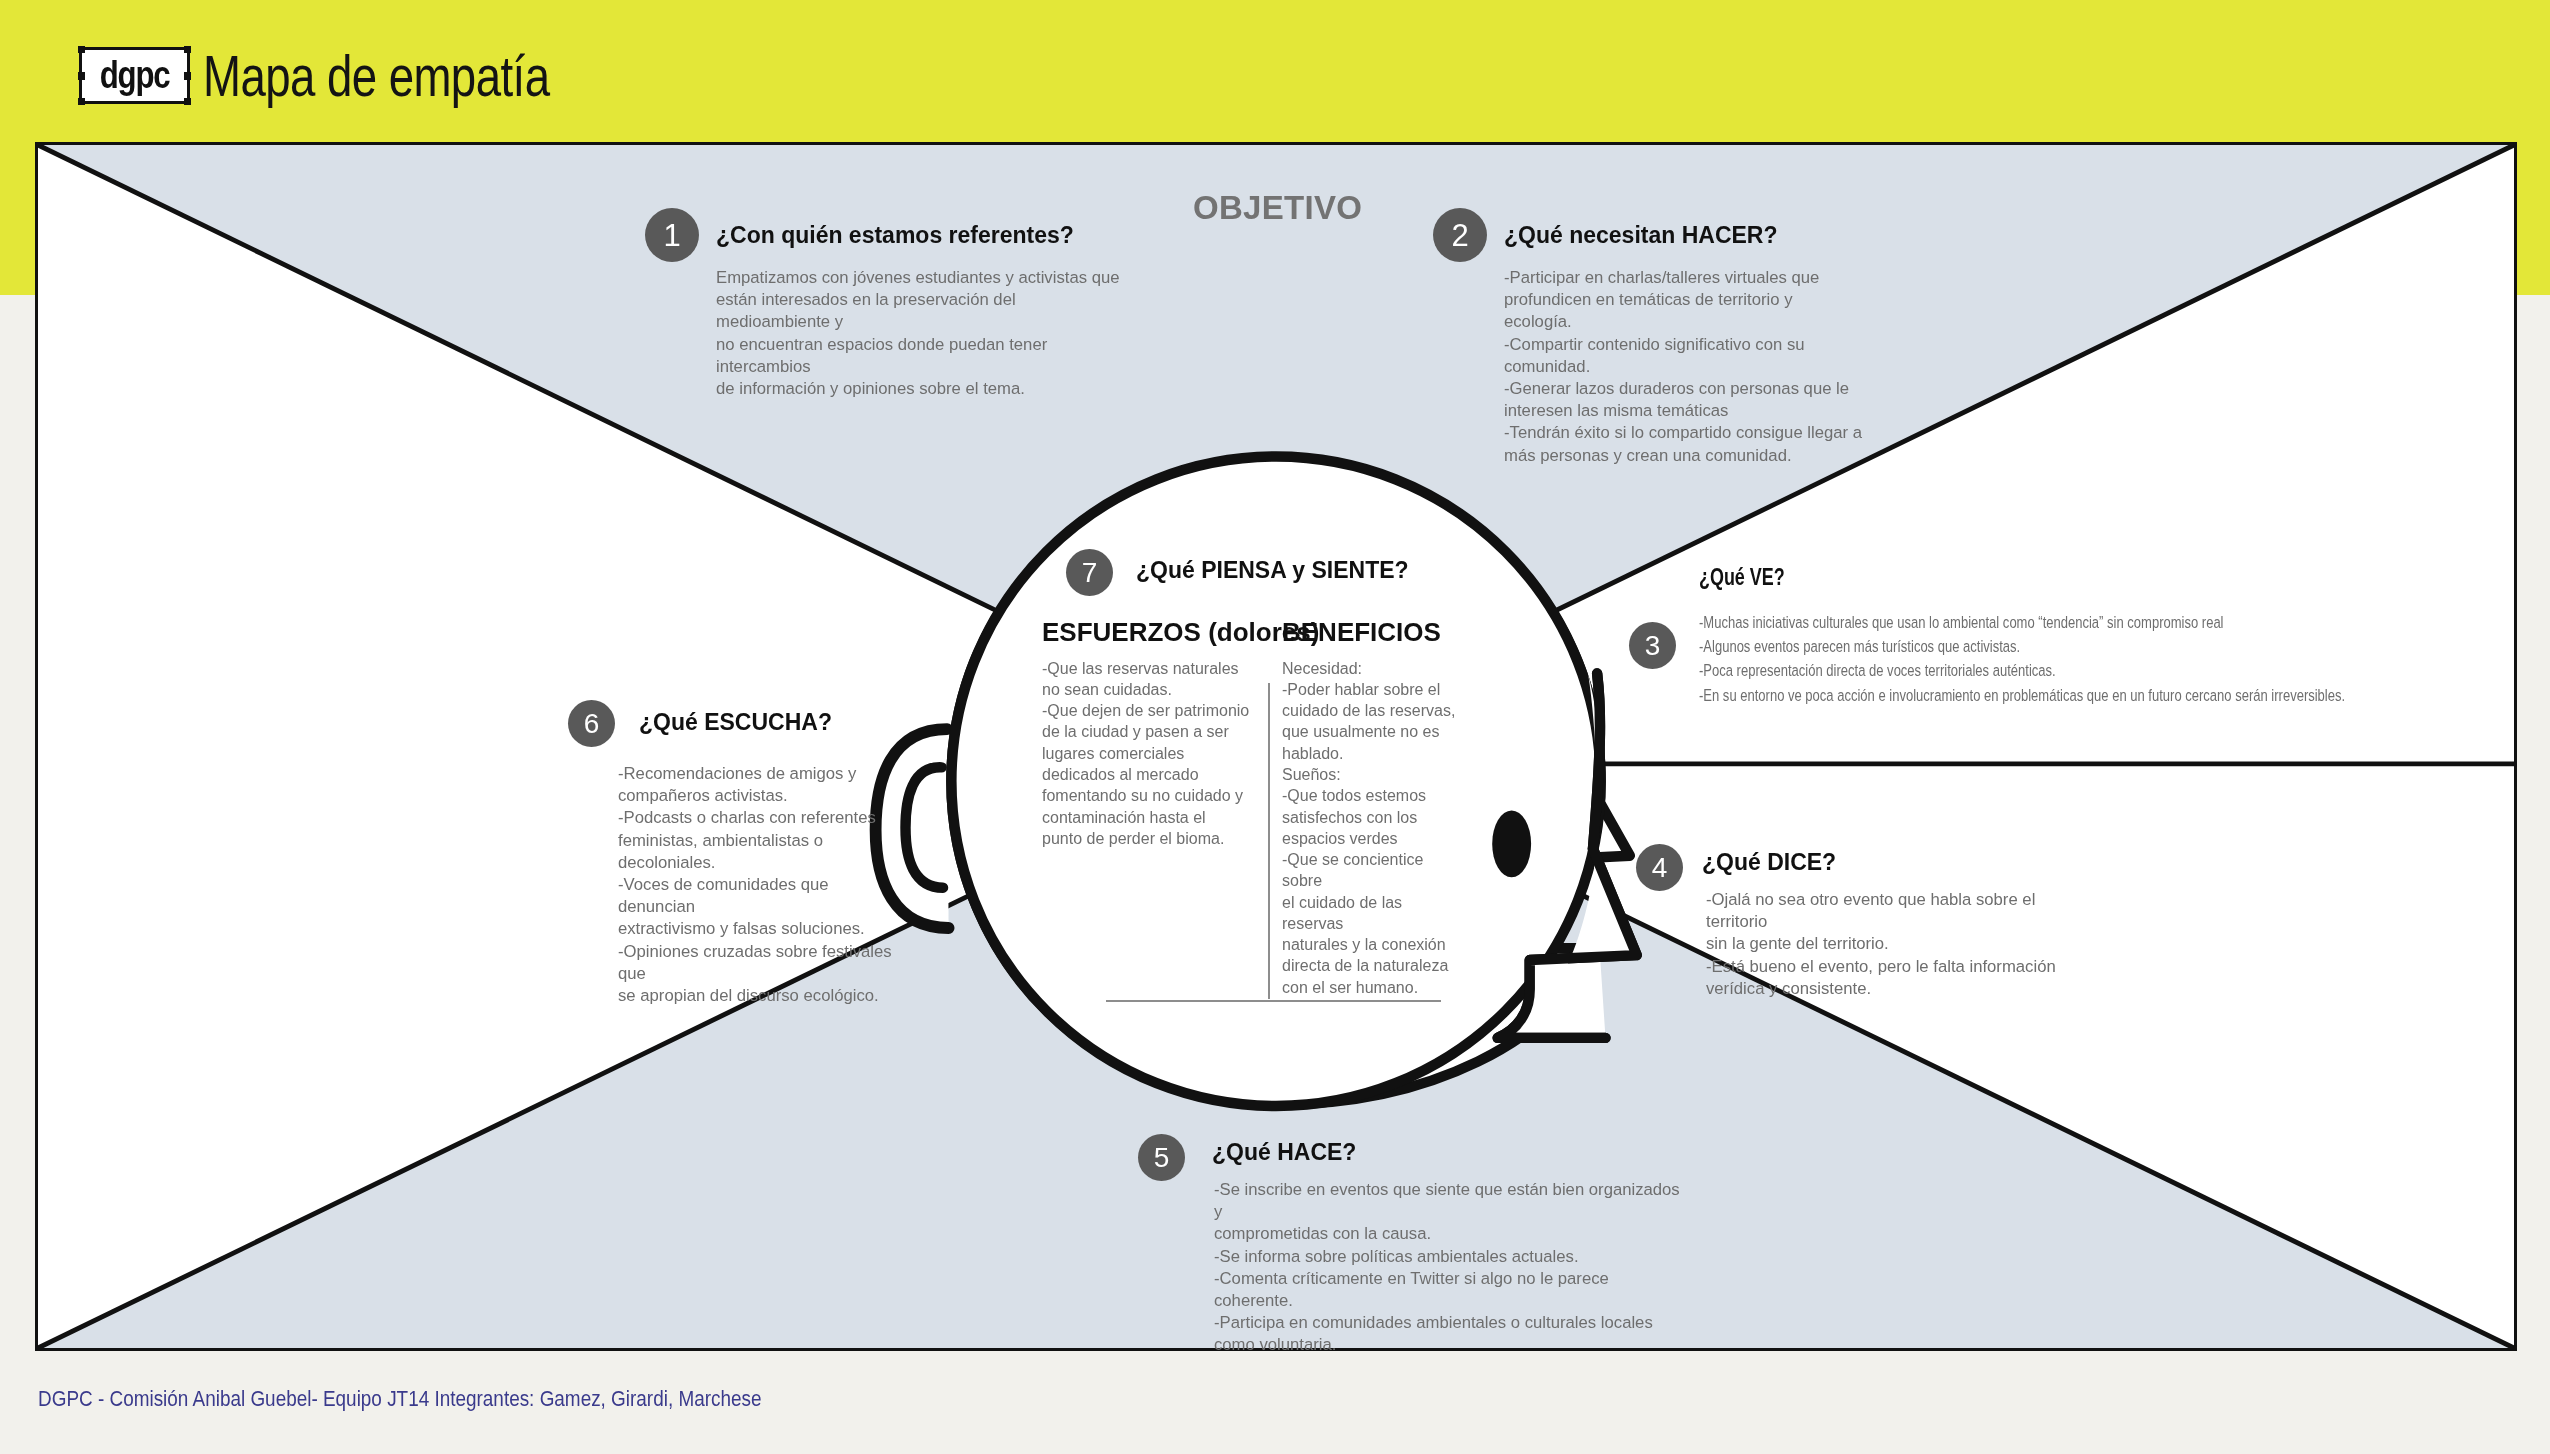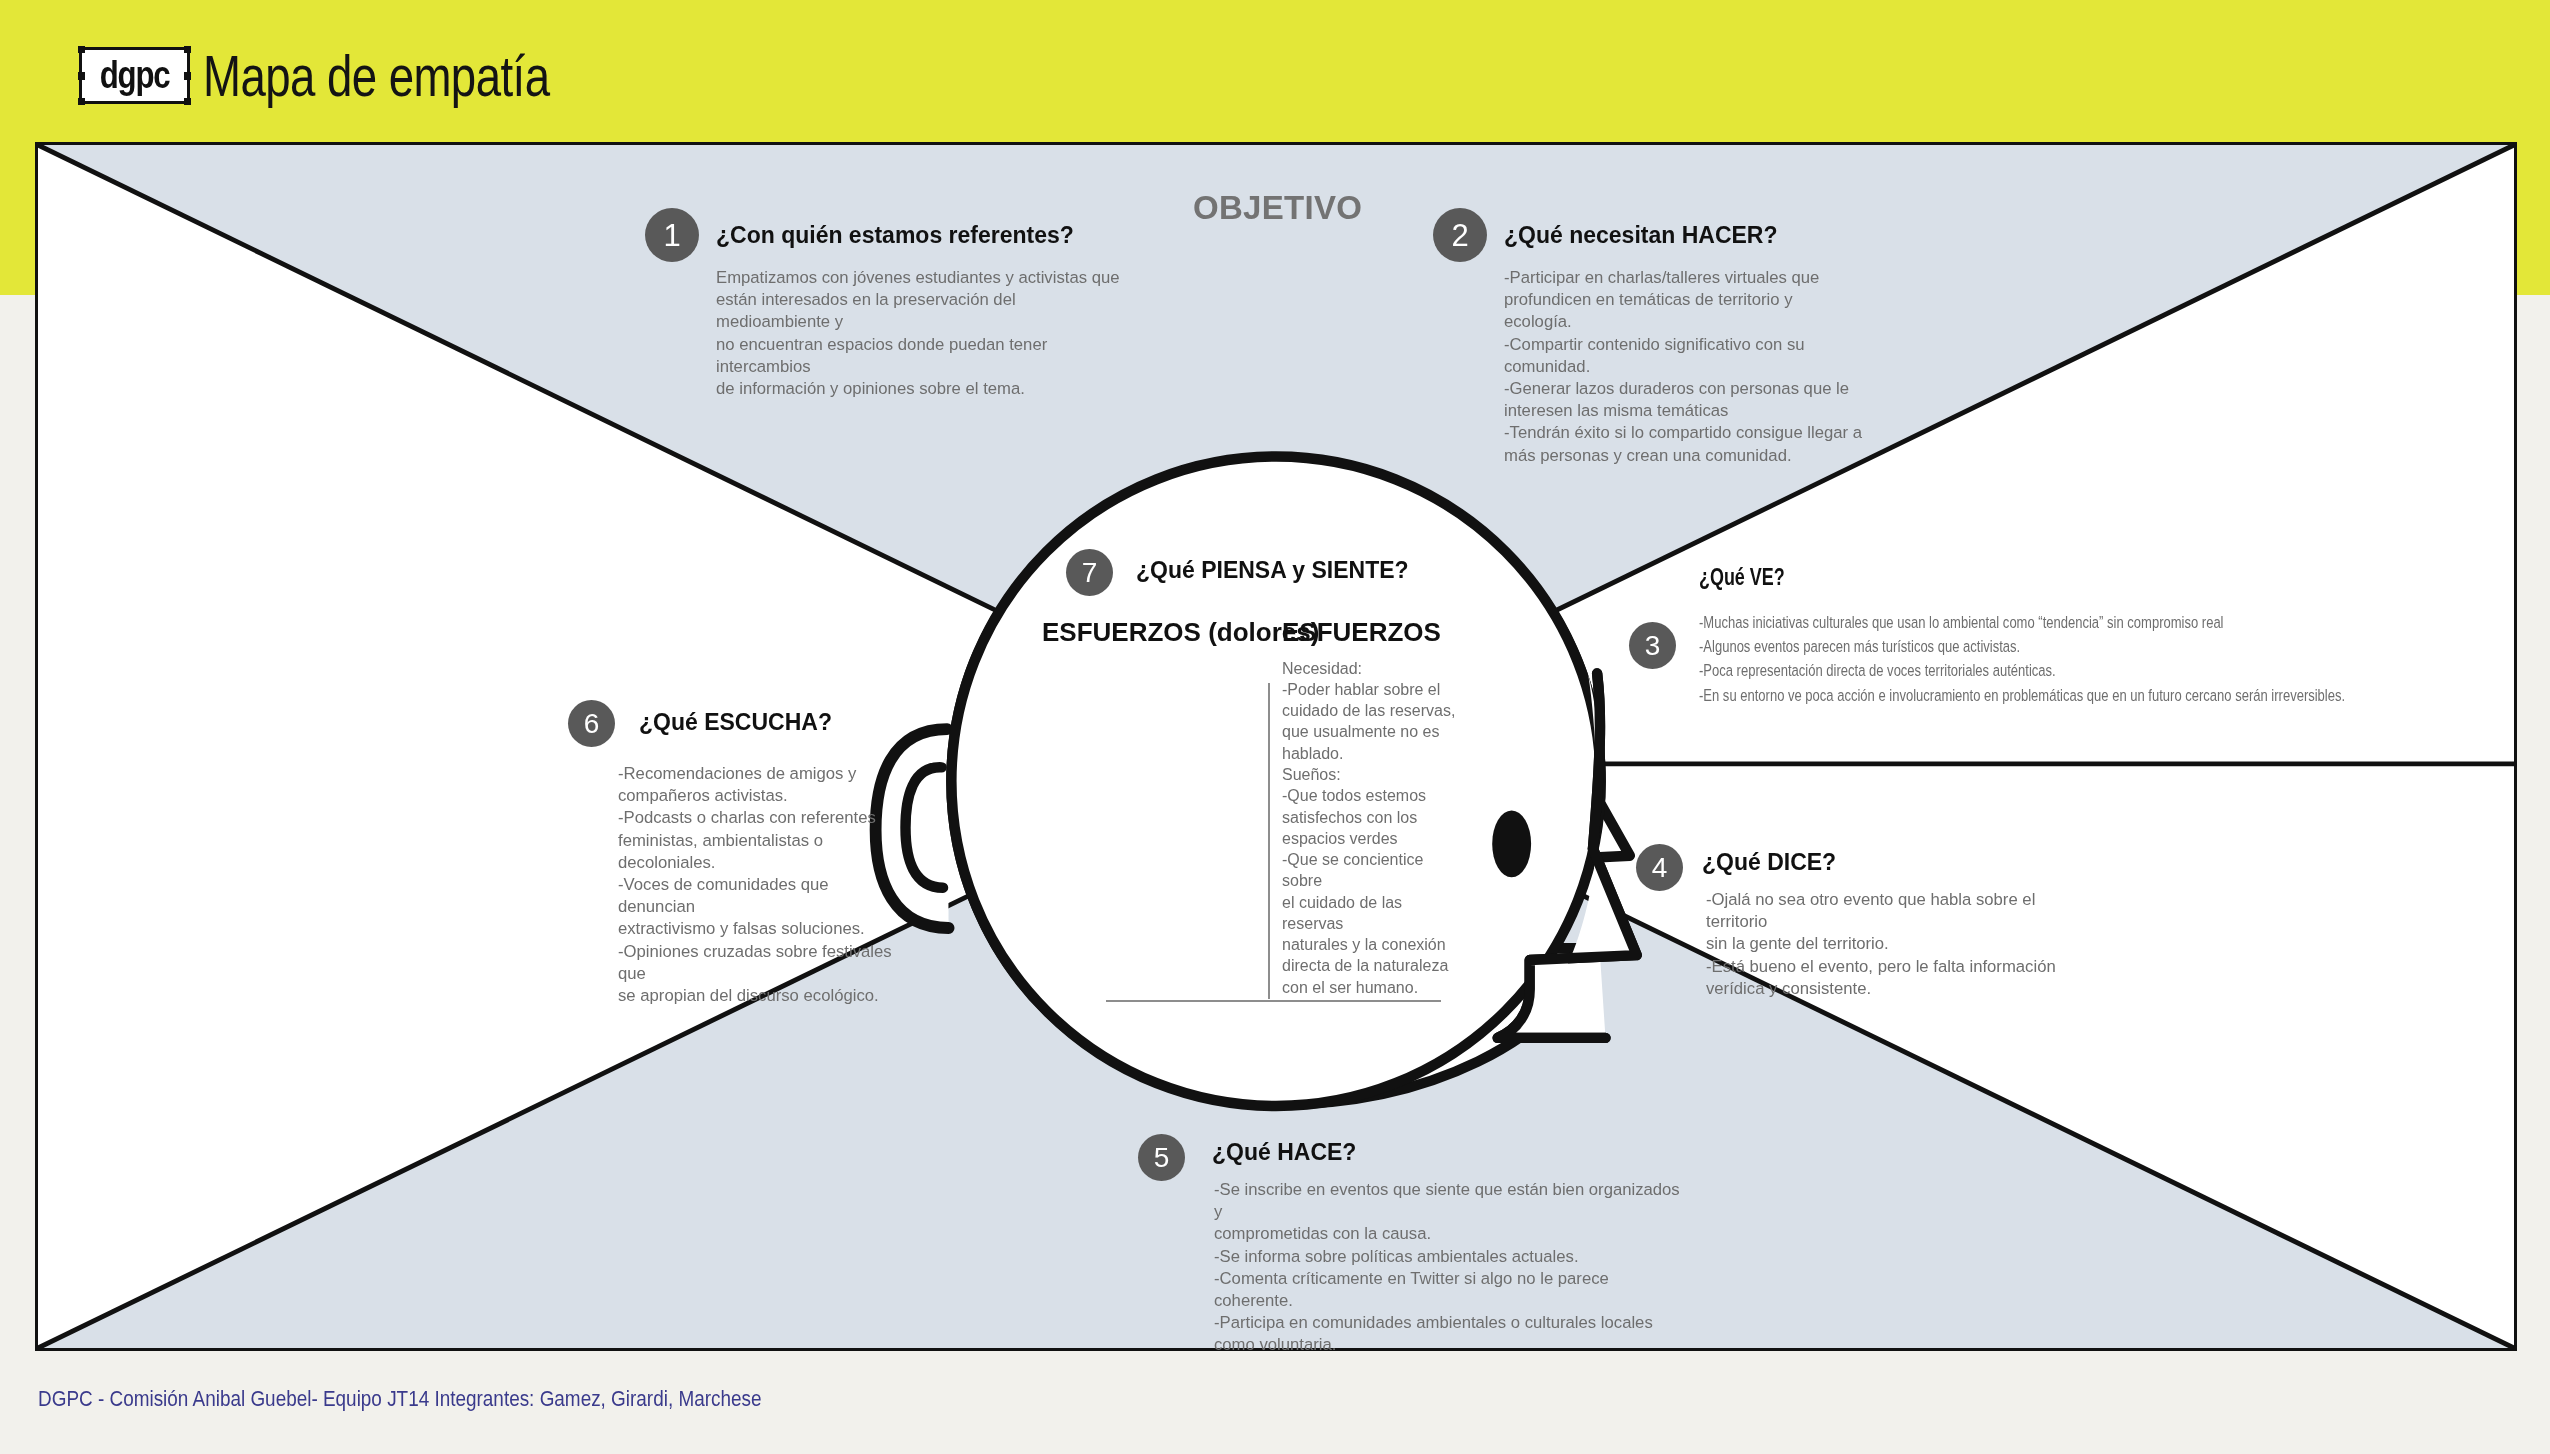--- a/index.html
+++ b/index.html
@@ -303,24 +303,33 @@
 se apropian del discurso ecológico.</div>
   </div>
 
   <div class="block">
     <div class="num-circle sm" style="left:1066px; top:549px;">7</div>
     <div class="sec-title" style="left:1136px; top:557px;">¿Qué PIENSA y SIENTE?</div>
   </div>
 
   <div id="head-col-left" style="left:1042px; top:617px; width:208px;">
     <div class="col-title">ESFUERZOS (dolores)</div>
+    <div class="col-body">-Que las reservas naturales
+no sean cuidadas.
+-Que dejen de ser patrimonio
+de la ciudad y pasen a ser
+lugares comerciales
+dedicados al mercado
+fomentando su no cuidado y
+contaminación hasta el
+punto de perder el bioma.</div>
   </div>
 
   <div id="head-col-right" style="left:1282px; top:617px; width:184px;">
-    <div class="col-title">ESFUERZOS</div>
+    <div class="col-title">BENEFICIOS</div>
     <div class="col-body">Necesidad:
 -Poder hablar sobre el
 cuidado de las reservas,
 que usualmente no es
 hablado.
 Sueños:
 -Que todos estemos
 satisfechos con los
 espacios verdes
 -Que se concientice sobre

